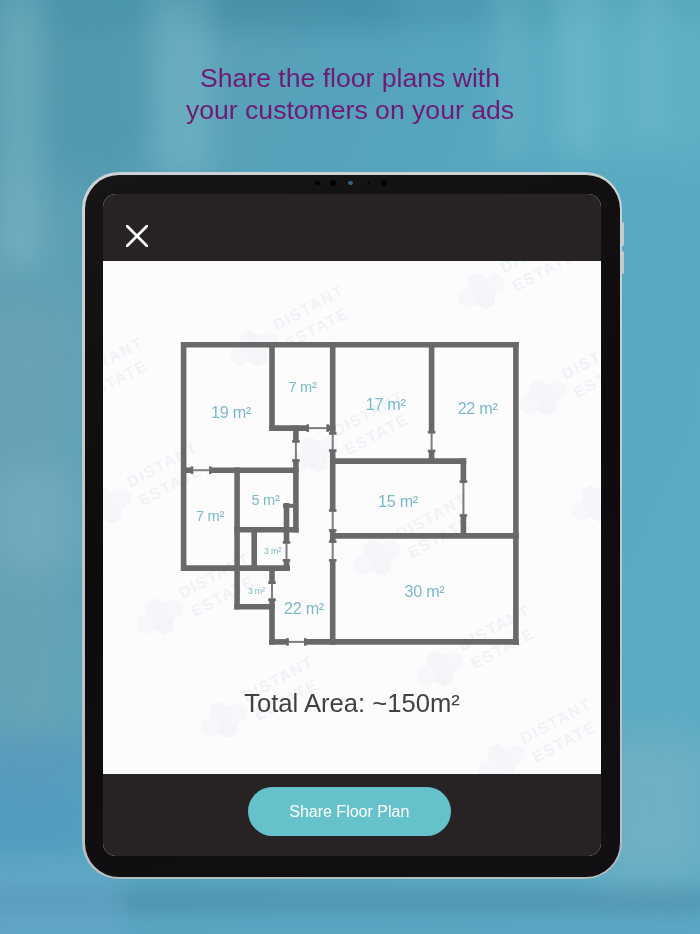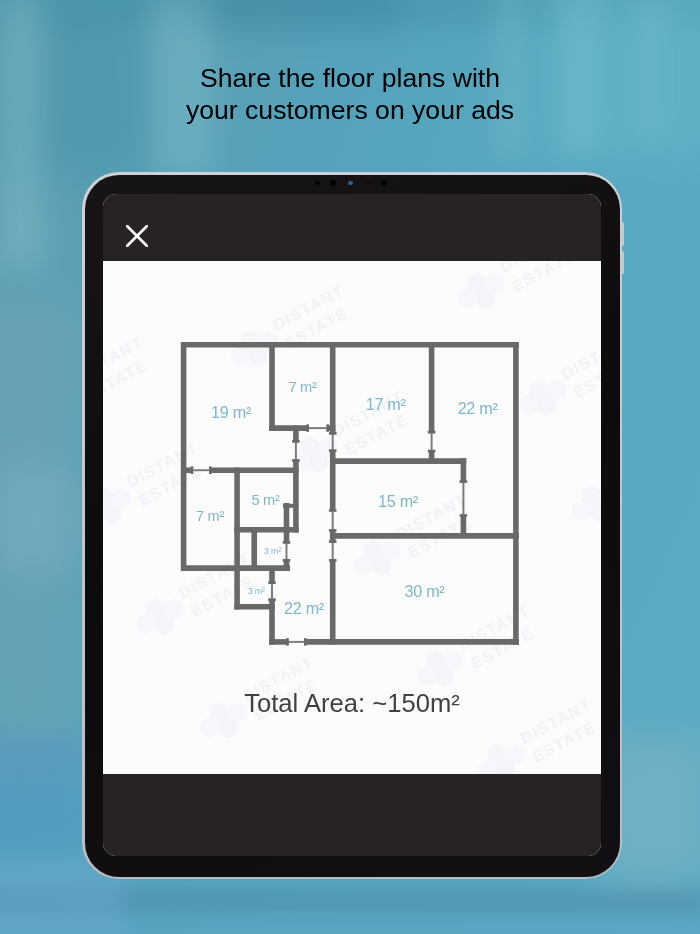--- a/index.html
+++ b/index.html
@@ -38,21 +38,21 @@
 <div class="abs" style="left:-20px;top:735px;width:105px;height:115px;background:#4a8fc4;opacity:.36;filter:blur(13px);"></div>
 
 <div class="abs" style="left:-10px;top:888px;width:720px;height:26px;background:#47809f;opacity:.45;filter:blur(9px);"></div>
 
 <div class="abs" style="left:-10px;top:918px;width:720px;height:26px;background:#5f9ec2;opacity:.3;filter:blur(8px);"></div>
 
 <div class="abs" style="left:-15px;top:858px;width:140px;height:85px;background:#6ca9cf;opacity:.45;filter:blur(10px);"></div>
 
 <div class="abs" style="left:592px;top:735px;width:118px;height:145px;background:#8db7c4;opacity:.42;filter:blur(20px);"></div>
 
-<div class="abs" style="left:0;top:62px;width:700px;text-align:center;color:#000000;
+<div class="abs" style="left:0;top:62px;width:700px;text-align:center;color:#701a75;
   font-size:26.6px;line-height:32px;">Share the floor plans with<br>your customers on your ads</div>
 
 <div class="abs" style="left:82px;top:172px;width:540px;height:707px;border-radius:37px;
   background:linear-gradient(180deg,#ccd2d5,#b6bec2);"></div>
 
 <div class="abs" style="left:84.5px;top:174.5px;width:535px;height:702px;border-radius:34px;
   background:linear-gradient(160deg,#181517 0%,#0d0b0c 45%,#131013 100%);"></div>
 
 <div class="abs" style="left:315px;top:180.5px;width:4.5px;height:4.5px;border-radius:50%;background:#030303;filter:blur(0.7px);"></div>
 
@@ -254,13 +254,15 @@
       <text x="424.5" y="596.2" font-size="16.2">30 m²</text>
 
       <text x="304" y="613.8" font-size="16.2">22 m²</text>
     </g>
 
     <text x="352" y="711" font-size="25.6" fill="#414142" text-anchor="middle">Total Area: ~150m²</text>
   </svg>
 
   <div class="abs" style="left:0;top:580.5px;width:498px;height:81.5px;background:#272223;"></div>
 
+  <div class="abs" style="left:145px;top:593px;width:202.5px;height:49.5px;border-radius:25px;
+    background:#66c2ca;color:#ffffff;font-size:16px;line-height:49.5px;text-align:center;">Share Floor Plan</div>
 </div>
 
 </body></html>

